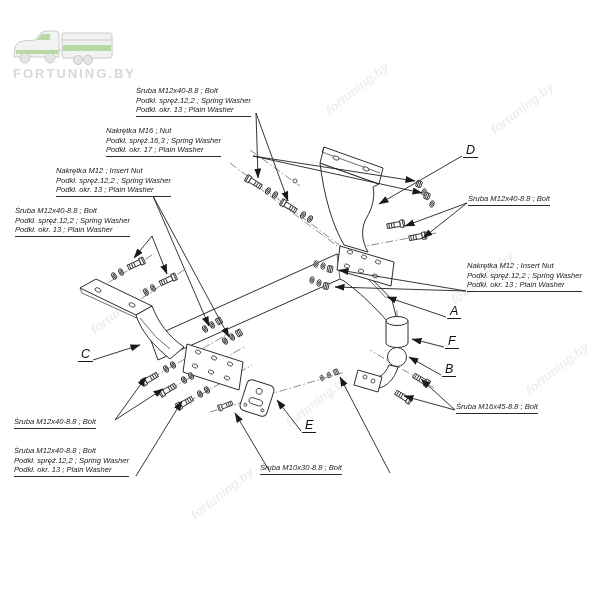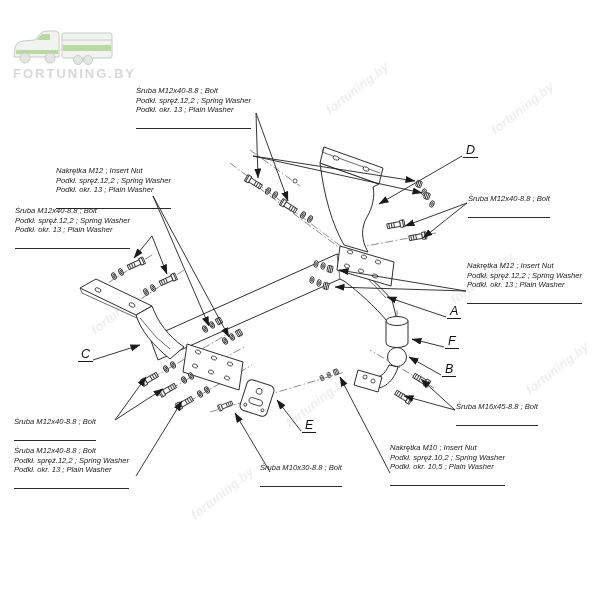--- a/index.html
+++ b/index.html
@@ -7,21 +7,21 @@
          font-family:"Liberation Sans",sans-serif;}
   svg{position:absolute;left:0;top:0;}
   .part{fill:#ffffff;stroke:#2e2e2e;stroke-width:1;stroke-linejoin:round;}
   .thin{fill:none;stroke:#2e2e2e;stroke-width:0.7;}
   .hole{fill:#ffffff;stroke:#2e2e2e;stroke-width:0.8;}
   .fast{fill:#ffffff;stroke:#2e2e2e;stroke-width:0.9;}
   .axis{fill:none;stroke:#5a5a5a;stroke-width:0.7;stroke-dasharray:8 2.5 1.5 2.5;}
   .leader{fill:none;stroke:#1f1f1f;stroke-width:0.9;}
   .wm{font-style:italic;font-weight:bold;font-size:13px;fill:#8fa28f;opacity:0.16;}
   .lbl{position:absolute;font-style:italic;font-size:7.6px;line-height:9.7px;color:#1b1b1b;
-       border-bottom:1px solid #2a2a2a;padding-bottom:13px;white-space:nowrap;z-index:3;}
+       border-bottom:1px solid #2a2a2a;padding-bottom:1px;white-space:nowrap;z-index:3;}
   .letter{position:absolute;font-style:italic;font-size:12.5px;color:#101010;
           border-bottom:1px solid #1a1a1a;padding:0 3px 0 3px;z-index:3;}
   .logo-text{position:absolute;left:13px;top:66px;font-weight:bold;font-size:13px;
              letter-spacing:2px;color:#d6d9d5;z-index:2;}
 </style>
 </head>
 <body>
 
 <div class="stage">
 
@@ -229,20 +229,25 @@
 </svg>
 
 <div class="logo-text">FORTUNING.BY</div>
 
 <div class="lbl" style="left:136px;top:86px">
   <div>Śruba M12x40-8.8 ;  Bolt</div>
   <div>Podkł. spręż.12,2 ; Spring Washer</div>
   <div>Podkł. okr. 13 ; Plain Washer</div>
 </div>
 
+<div class="lbl" style="left:106px;top:126px">
+  <div>Nakrętka  M16 ; Nut</div>
+  <div>Podkł. spręż.16,3 ; Spring Washer</div>
+  <div>Podkł. okr. 17 ; Plain Washer</div>
+</div>
 
 <div class="lbl" style="left:56px;top:166px">
   <div>Nakrętka  M12 ; Insert Nut</div>
   <div>Podkł. spręż.12,2 ; Spring Washer</div>
   <div>Podkł. okr. 13 ; Plain Washer</div>
 </div>
 
 <div class="lbl" style="left:15px;top:206px">
   <div>Śruba M12x40-8.8 ;  Bolt</div>
   <div>Podkł. spręż.12,2 ; Spring Washer</div>
@@ -270,25 +275,20 @@
 <div class="lbl" style="left:14px;top:446px">
   <div>Śruba M12x40-8.8 ;  Bolt</div>
   <div>Podkł. spręż.12,2 ; Spring Washer</div>
   <div>Podkł. okr. 13 ; Plain Washer</div>
 </div>
 
 <div class="lbl" style="left:260px;top:463px">
   <div>Śruba M10x30-8.8 ;  Bolt</div>
 </div>
 
-<div class="lbl" style="left:390px;top:443px">
-  <div>Nakrętka  M10 ; Insert Nut</div>
-  <div>Podkł. spręż.10,2 ; Spring Washer</div>
-  <div>Podkł. okr. 10,5 ; Plain Washer</div>
-</div>
 
 <div class="letter" style="left:463px;top:143px">D</div>
 <div class="letter" style="left:447px;top:304px">A</div>
 <div class="letter" style="left:445px;top:334px">F</div>
 <div class="letter" style="left:442px;top:362px">B</div>
 <div class="letter" style="left:78px;top:347px">C</div>
 <div class="letter" style="left:302px;top:418px">E</div>
 
 </div>
 

